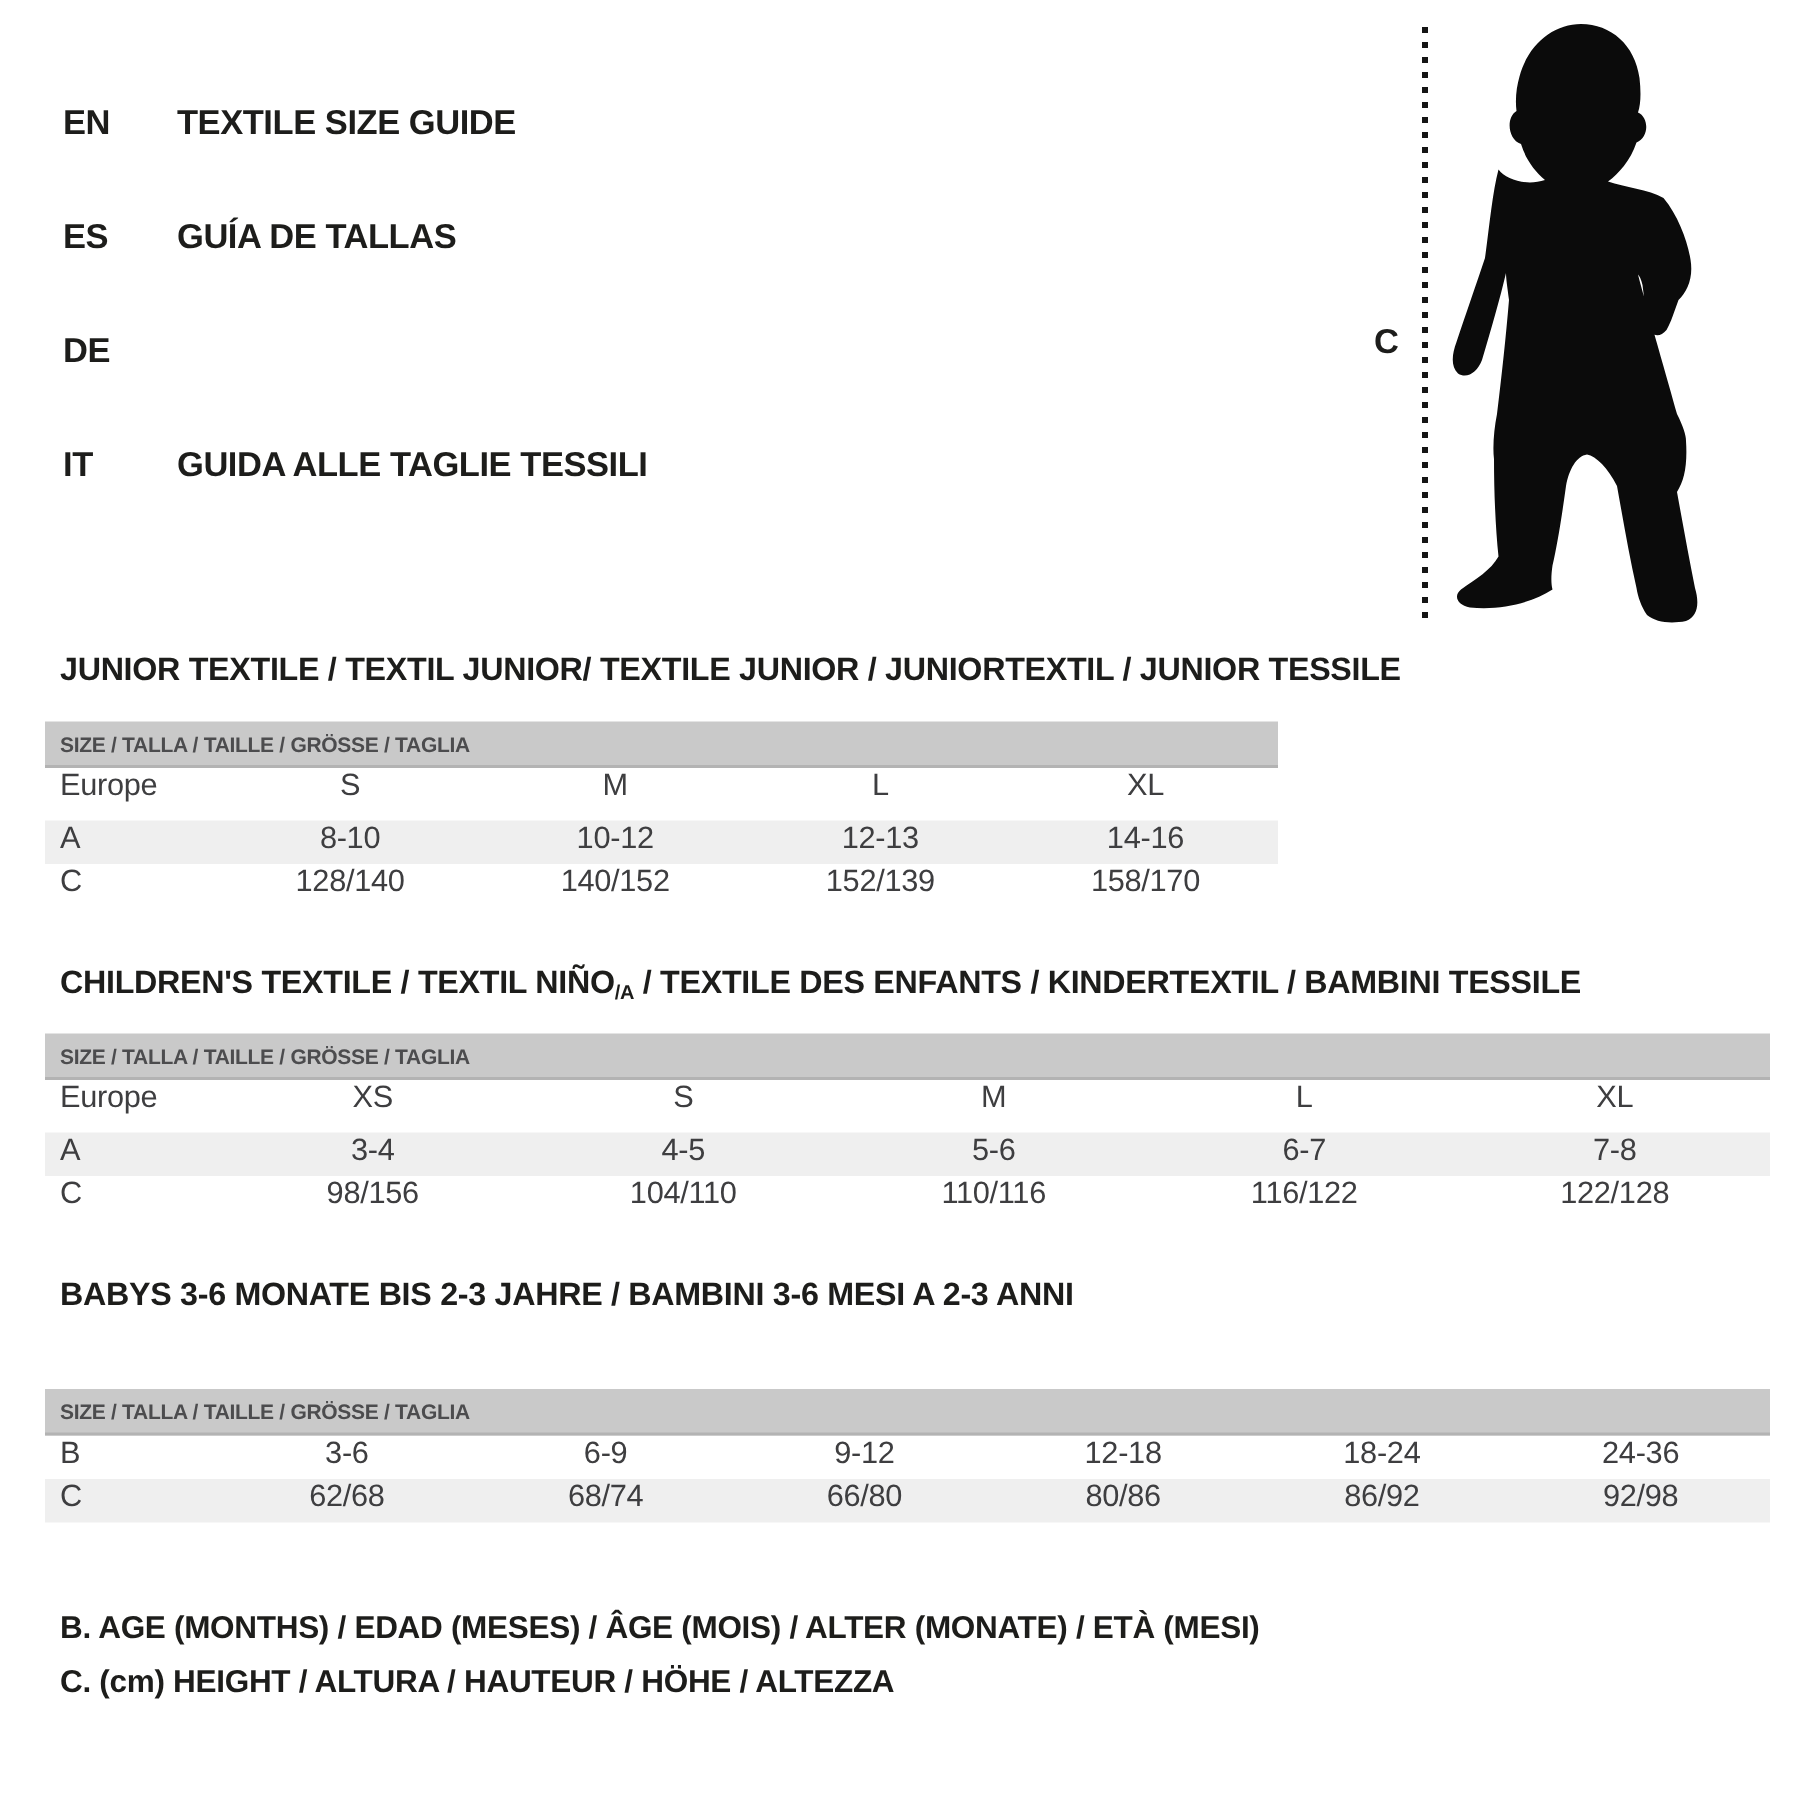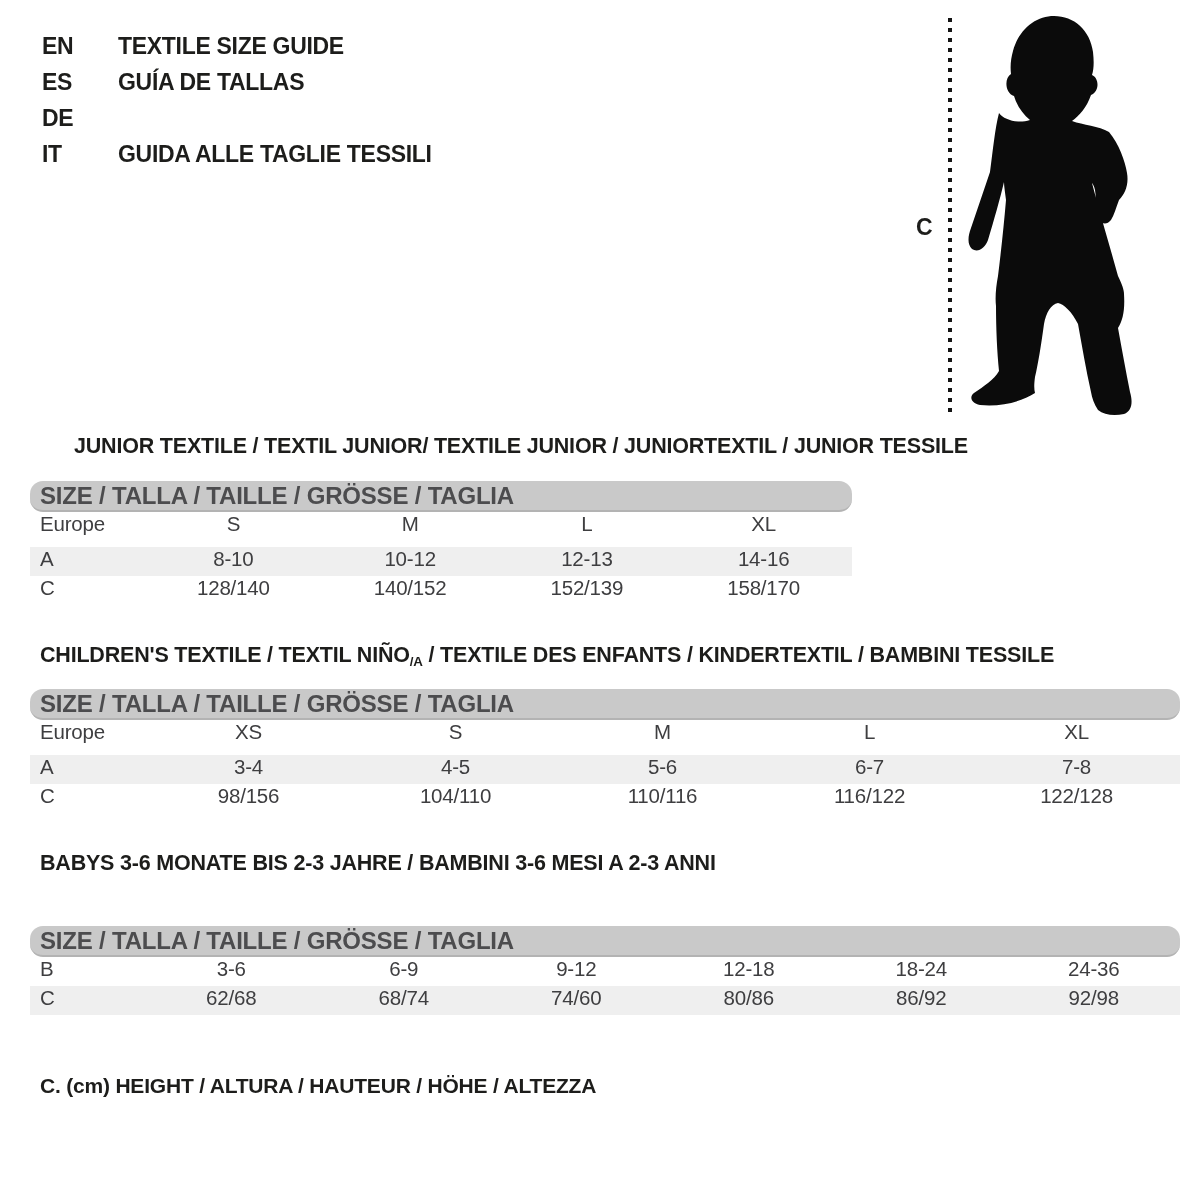--- a/index.html
+++ b/index.html
@@ -2,51 +2,51 @@
 <html><head>
 <meta charset="utf-8">
 <style>
   html,body{margin:0;padding:0;background:#ffffff;}
   .page{
     position:relative;width:1200px;height:1200px;background:#ffffff;
     font-family:"Liberation Sans", sans-serif;color:#1d1d1b;overflow:hidden;
   }
   
   .lang-block{position:absolute;left:42px;top:28px;}
-  .lang-row{display:flex;align-items:center;height:36px;}
+  .lang-row{display:flex;height:36px;margin-top:40px;}
   .lang-code{width:76px;font-size:23px;font-weight:700;letter-spacing:-0.3px;}
   .lang-title{font-size:23px;font-weight:700;letter-spacing:-0.3px;white-space:nowrap;}
 
   
   .measure-line{
     position:absolute;left:948px;top:18px;width:4px;height:398px;
     background:repeating-linear-gradient(to bottom,#141414 0,#141414 4px,transparent 4px,transparent 10px);
   }
   .measure-label{position:absolute;left:916px;top:214px;font-size:23px;font-weight:700;}
   .toddler{position:absolute;left:966px;top:14px;}
 
   
   .section-title{
     position:absolute;left:40px;font-size:21.5px;font-weight:700;
     letter-spacing:-0.2px;white-space:nowrap;
   }
   .section-title .subscript{font-size:0.62em;vertical-align:-0.28em;font-weight:700;}
-  .title-junior{top:434px;margin-left:34px;}
+  .title-junior{top:434px;}
   .title-children{top:643px;}
   .title-babies{top:845px;line-height:37px;}
 
   
   .size-table{position:absolute;left:30px;}
   .tbl-junior{top:481px;width:822px;}
   .tbl-children{top:689px;width:1150px;}
   .tbl-babies{top:926px;width:1150px;}
   .size-bar{
     height:31px;background:#c9c9c9;border-bottom:2px solid #b3b3b3;
     display:flex;align-items:center;padding-left:10px;box-sizing:border-box;
-    font-size:24px;font-weight:700;color:#4c4c4e;letter-spacing:-0.2px;border-radius:13px;
+    font-size:14px;font-weight:700;color:#4c4c4e;letter-spacing:-0.2px;
   }
   .t-row{display:flex;align-items:flex-start;font-size:20.5px;color:#3e3e40;letter-spacing:-0.2px;}
   .t-row.head{height:35px;}
   .t-row.data{height:29px;}
   .t-row.shaded{background:#efefef;}
   .t-label{width:115px;padding-left:10px;box-sizing:border-box;}
   .t-cell{flex:1;text-align:center;}
 
   
   .legend{position:absolute;left:40px;top:1068px;}
@@ -190,24 +190,25 @@
       <span class="t-cell">6-9</span>
       <span class="t-cell">9-12</span>
       <span class="t-cell">12-18</span>
       <span class="t-cell">18-24</span>
       <span class="t-cell">24-36</span>
     </div>
     <div class="t-row data shaded">
       <span class="t-label">C</span>
       <span class="t-cell">62/68</span>
       <span class="t-cell">68/74</span>
-      <span class="t-cell">74/60</span>
+      <span class="t-cell">66/80</span>
       <span class="t-cell">80/86</span>
       <span class="t-cell">86/92</span>
       <span class="t-cell">92/98</span>
     </div>
   </div>
 
   <div class="legend">
+    <div class="legend-line">B. AGE (MONTHS) / EDAD (MESES) / ÂGE (MOIS) / ALTER (MONATE) / ETÀ (MESI)</div>
     <div class="legend-line">C. (cm) HEIGHT / ALTURA / HAUTEUR / HÖHE / ALTEZZA</div>
   </div>
 
 </div>
 
 </body></html>

